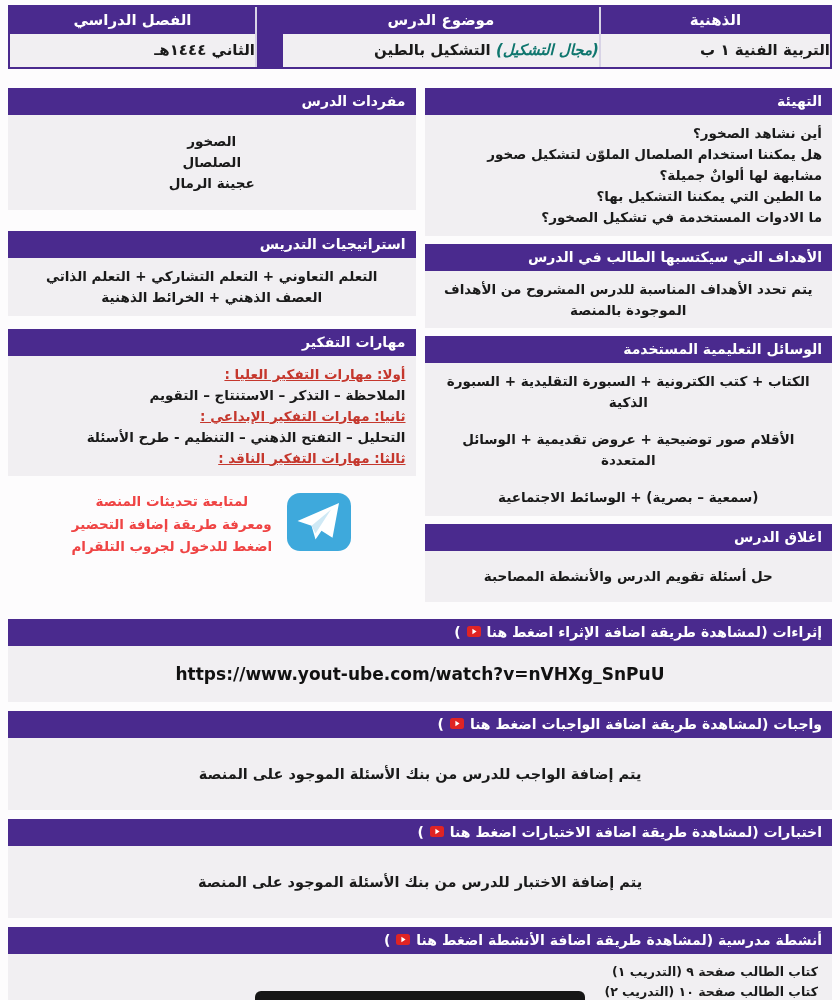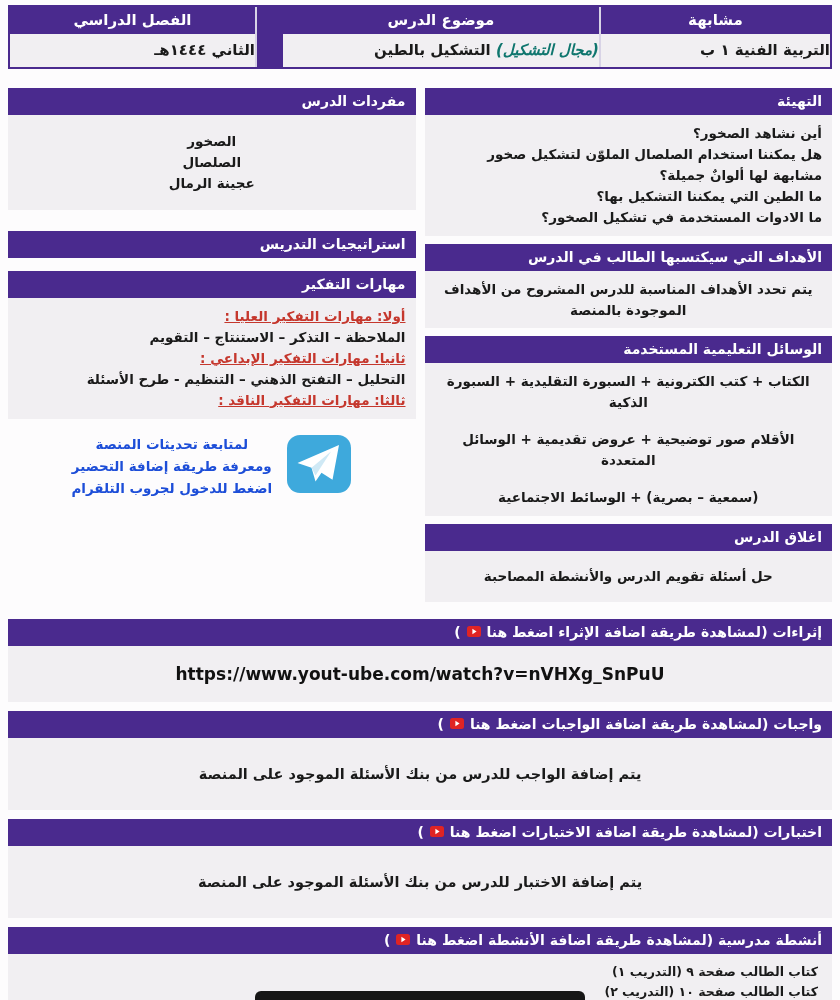--- a/index.html
+++ b/index.html
@@ -31,41 +31,41 @@
   .c-materials{min-height:92px;display:flex;flex-direction:column;justify-content:center;text-align:center;gap:16px;}
   .c-closing{min-height:35px;display:flex;align-items:center;justify-content:center;text-align:left;}
   .c-vocab{min-height:79px;display:flex;flex-direction:column;justify-content:center;align-items:center;}
   .c-strategies{min-height:30px;text-align:center;}
   .c-thinking{min-height:98px;text-align:right;}
   .m-vocab{margin-bottom:21px;}
   .m-strategies{margin-bottom:13px;}
   .red-line{color:#c5372d;text-decoration:underline;}
   
   .telegram-block{display:flex;align-items:center;justify-content:center;gap:14px;margin-top:10px;padding:4px 0;}
-  .tg-text{color:#1d4ed8;font-size:13.5px;line-height:1.65;text-align:center;}
+  .tg-text{color:#ef4444;font-size:13.5px;line-height:1.65;text-align:center;}
   .tg-icon{flex:0 0 auto;}
   
   .full{margin-top:9px;}
   .fw-bar{display:flex;align-items:center;gap:6px;}
   .yt-icon{display:inline-block;flex:0 0 auto;}
   .c-url{min-height:40px;display:flex;align-items:center;justify-content:center;}
   .url-text{direction:ltr;unicode-bidi:isolate;font-size:17px;color:#111;}
   .c-center-tall{min-height:56px;display:flex;align-items:center;justify-content:center;text-align:center;font-size:14.5px;}
   .c-activities{min-height:54px;font-size:12.5px;line-height:1.6;padding-right:14px;}
   
   .black-bar{position:absolute;bottom:0;left:50%;transform:translateX(-50%);width:330px;height:9px;background:#161616;border-radius:6px 6px 0 0;}
 </style>
 </head>
 <body>
 
 <div class="page">
 
   <div class="header-table">
     <div class="ht-col w-subject">
-      <div class="ht-th">مشابهة</div>
+      <div class="ht-th">الذهنية</div>
       <div class="ht-td">التربية الفنية ١ ب</div>
     </div>
     <div class="ht-col w-topic">
       <div class="ht-th">موضوع الدرس</div>
       <div class="ht-td"><span class="green-txt">(مجال التشكيل)</span><span> التشكيل بالطين</span></div>
     </div>
     <div class="ht-col w-semester">
       <div class="ht-th">الفصل الدراسي</div>
       <div class="ht-td">الثاني ١٤٤٤هـ</div>
     </div>
@@ -105,20 +105,24 @@
       <div class="sec m-vocab">
         <div class="bar">مفردات الدرس</div>
         <div class="content c-vocab">
           <div>الصخور</div>
           <div>الصلصال</div>
           <div>عجينة الرمال</div>
         </div>
       </div>
       <div class="sec m-strategies">
         <div class="bar">استراتيجيات التدريس</div>
+        <div class="content c-strategies">
+          <div>التعلم التعاوني + التعلم التشاركي + التعلم الذاتي</div>
+          <div>العصف الذهني + الخرائط الذهنية</div>
+        </div>
       </div>
       <div class="sec">
         <div class="bar">مهارات التفكير</div>
         <div class="content c-thinking">
           <div class="red-line">أولا: مهارات التفكير العليا :</div>
           <div>الملاحظة – التذكر – الاستنتاج – التقويم</div>
           <div class="red-line">ثانيا: مهارات التفكير الإبداعي :</div>
           <div>التحليل – التفتح الذهني – التنظيم - طرح الأسئلة</div>
           <div class="red-line">ثالثا: مهارات التفكير الناقد :</div>
         </div>

